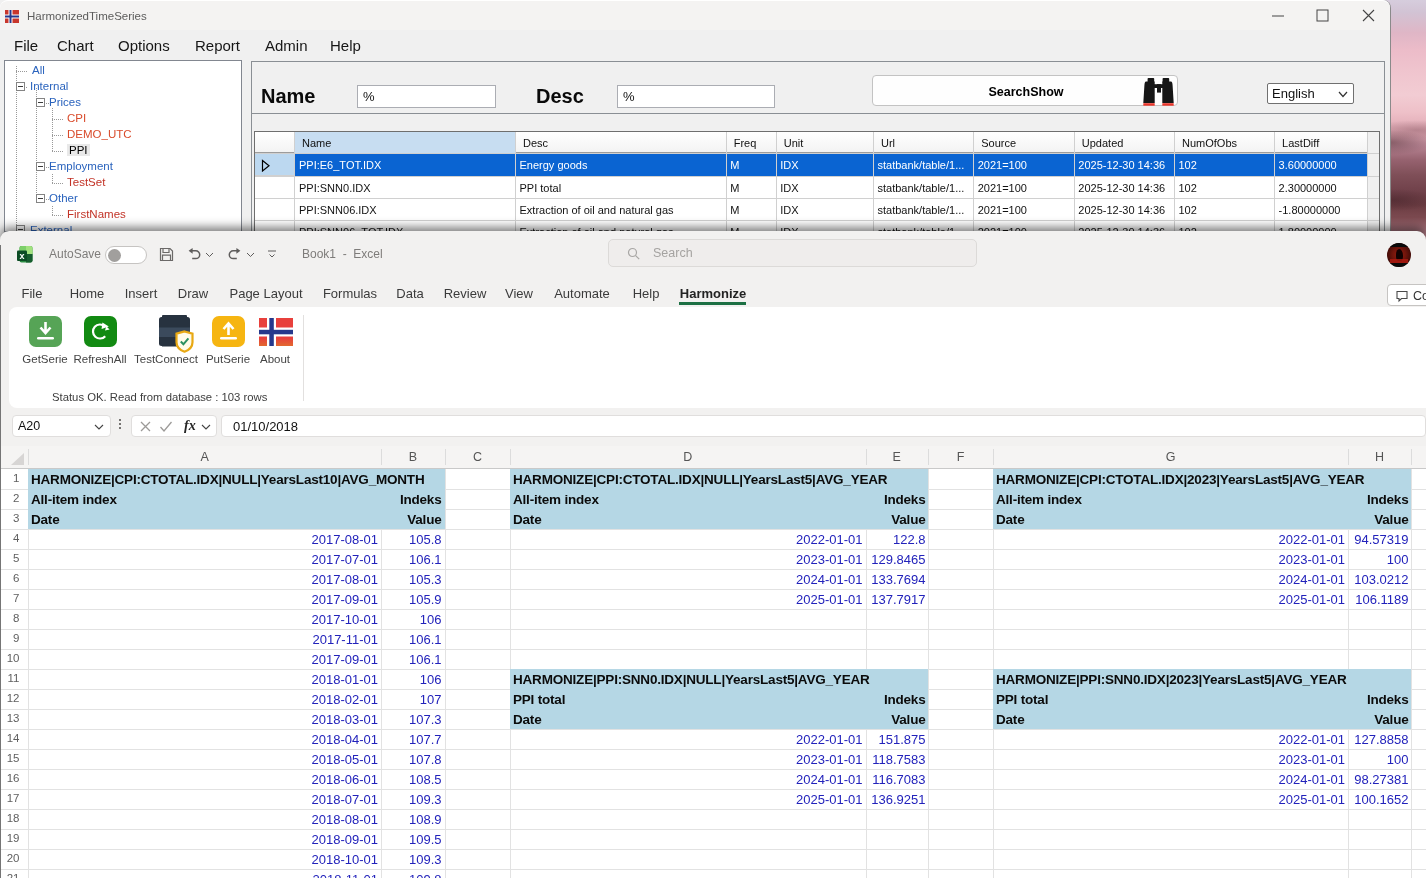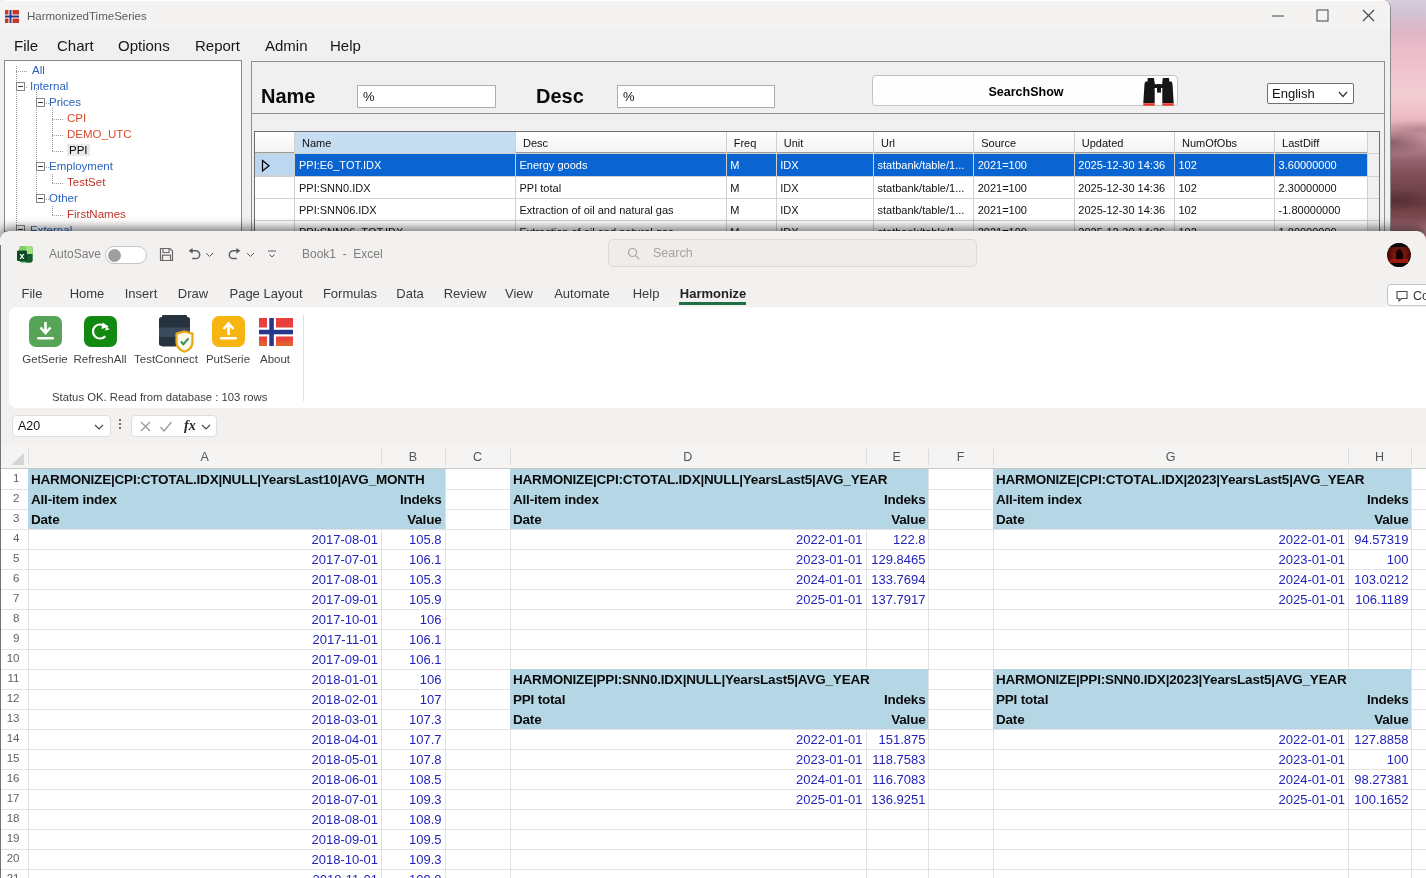--- a/index.html
+++ b/index.html
@@ -375,20 +375,23 @@
         <svg style="position:absolute; left:7px; top:4px;" width="13" height="13" viewBox="0 0 13 13">
           <path d="M2 2 L11 11 M11 2 L2 11" stroke="#9c9a98" stroke-width="1.3" fill="none"></path>
         </svg>
         <svg style="position:absolute; left:27px; top:4px;" width="14" height="13" viewBox="0 0 14 13">
           <path d="M1.5 7 L5 11 L12.5 2" stroke="#9c9a98" stroke-width="1.3" fill="none"></path>
         </svg>
         <span style="position:absolute; left:52px; top:2px; font-size:14px; font-style:italic; font-weight:bold; color:#262626; font-family:'Liberation Serif',serif;">fx</span>
         <svg style="position:absolute; right:5px; top:8px;" width="10" height="7" viewBox="0 0 10 7">
           <path d="M1 1 L5 5 L9 1" fill="none" stroke="#444" stroke-width="1.1"></path>
         </svg>
+      </div>
+      <div class="fbox" style="left:221px; width:1205px;">
+        <span style="position:absolute; left:11px; top:3px; font-size:13px; color:#111;">01/10/2018</span>
       </div>
     </div>
 
     <div id="sheet">
       <div id="colhdr">
         <span class="chl" style="left:204.7px;">A</span>
         <span class="chl" style="left:413px;">B</span>
         <span class="chl" style="left:477.5px;">C</span>
         <span class="chl" style="left:687.7px;">D</span>
         <span class="chl" style="left:896.7px;">E</span>

